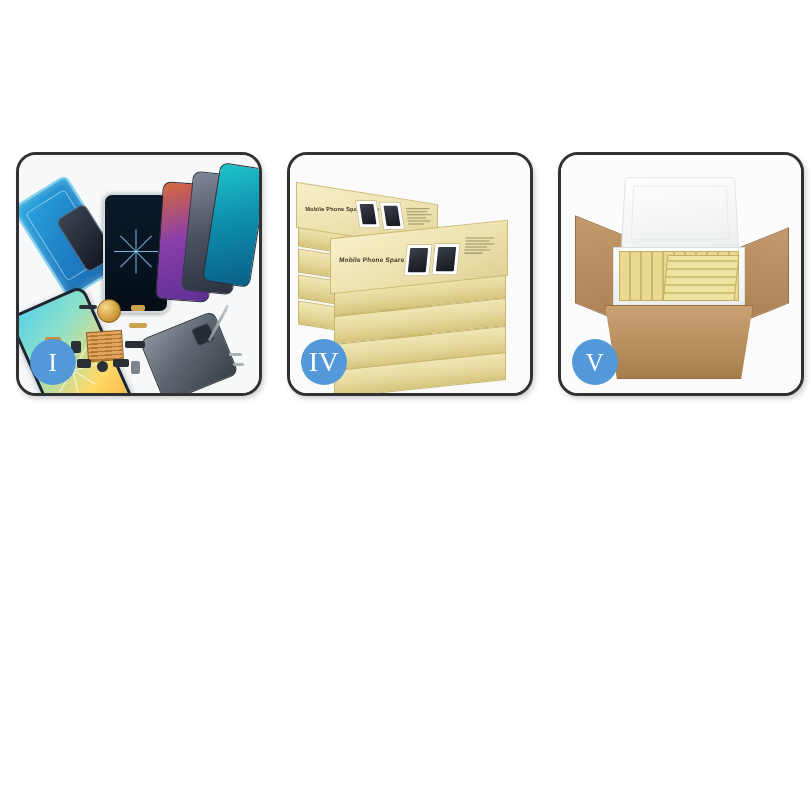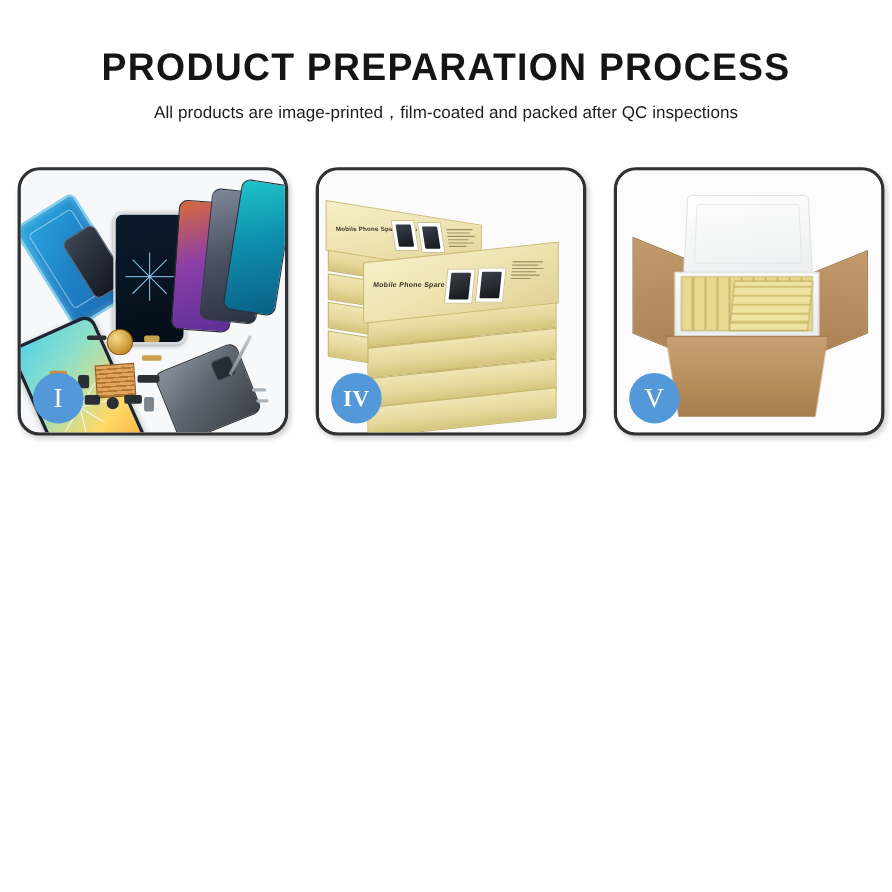--- a/index.html
+++ b/index.html
@@ -47,21 +47,21 @@
   }
   .badge{
     position:absolute;left:11px;bottom:8px;
     width:46px;height:46px;border-radius:50%;
     background:#5398d8;
     display:flex;align-items:center;justify-content:center;
     color:#ffffff;font-family:"Liberation Serif","DejaVu Serif",serif;
     font-size:25px;line-height:1;letter-spacing:0.5px;
     z-index:6;
   }
-  .badge.sm{font-size:21px;font-weight:bold;}
+  .badge.sm{font-size:28px;}
 
   
   .p1{background:#f7f8f9;}
   .ph{position:absolute;border-radius:7px;}
   .ph-blue{
     left:16px;top:28px;width:60px;height:104px;
     background:linear-gradient(145deg,#29a8df 0%,#1f7fc4 55%,#1b6bb0 100%);
     transform:rotate(-32deg);
     border:2px solid #7fd0ee;
     box-shadow:inset 0 0 8px rgba(255,255,255,.35);
@@ -281,24 +281,20 @@
     clip-path:polygon(0 34%,100% 0,100% 64%,0 100%);
   }
   .c-seam{position:absolute;background:rgba(120,90,52,.55);}
   .c-tape{position:absolute;background:#b4875a;border:1px solid #9b7246;}
 </style>
 </head>
 <body>
 
 <div class="page">
 
-  <div class="header">
-    <div class="title">PRODUCT PREPARATION PROCESS</div>
-    <div class="subtitle">All products are image-printed，film-coated and packed after QC inspections</div>
-  </div>
 
   <div class="grid">
 
     <div class="panel">
       <div class="panel-clip p1">
         <div class="ph ph-blue"></div>
         <div class="ph ph-blue-dark"></div>
         <div class="ph ph-black">
           <div class="crackA">
             <i style="transform:rotate(0deg)"></i>

